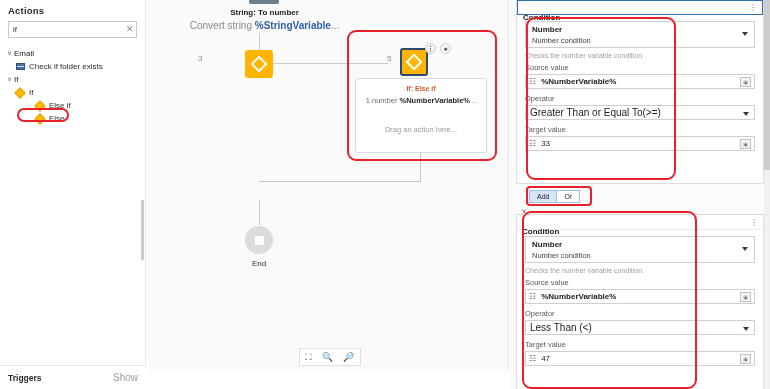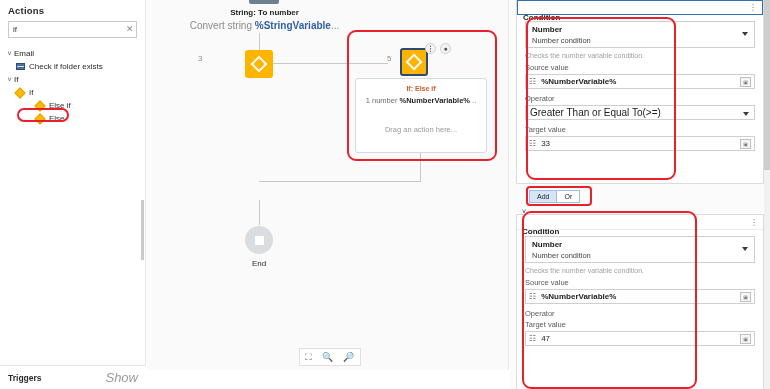--- a/index.html
+++ b/index.html
@@ -79,21 +79,21 @@
     border: 2px solid #e8202a; border-radius: 7px;
     pointer-events: none;
   }
   .side-footer {
     position: absolute; left: 0; bottom: 0; width: 146px;
     height: 24px; border-top: 1px solid #e6e6e6;
     display: flex; align-items: center; justify-content: space-between;
     padding: 0 8px; background: #fff;
   }
   .side-footer .trg { font-size: 8.5px; font-weight: bold; color: #2b2b2b; }
-  .side-footer .shw { font-size: 13px; color: #9a9a9a; font-style: italic; }
+  .side-footer .shw { font-size: 10px; color: #9a9a9a; }
 
   
   #canvas {
     position: absolute; left: 147px; top: 0;
     width: 362px; height: 370px;
     background: #fafafa;
     border-right: 1px solid #e6e6e6;
     overflow: hidden;
   }
   .node-title {
@@ -437,20 +437,24 @@
         <div class="helper">Checks the number variable condition.</div>
 
         <div class="flbl">Source value</div>
         <div class="finput">
           <span class="hash">☷</span>
           <span class="val">%NumberVariable%</span>
           <span class="xbtn">▣</span>
         </div>
 
         <div class="flbl">Operator</div>
+        <div class="dselect">
+          <span class="val">Less Than (&lt;)</span>
+          <span class="dcaret"></span>
+        </div>
 
         <div class="flbl">Target value</div>
         <div class="finput">
           <span class="hash">☷</span>
           <span class="val plain">47</span>
           <span class="xbtn">▣</span>
         </div>
       </div>
     </div>
 

